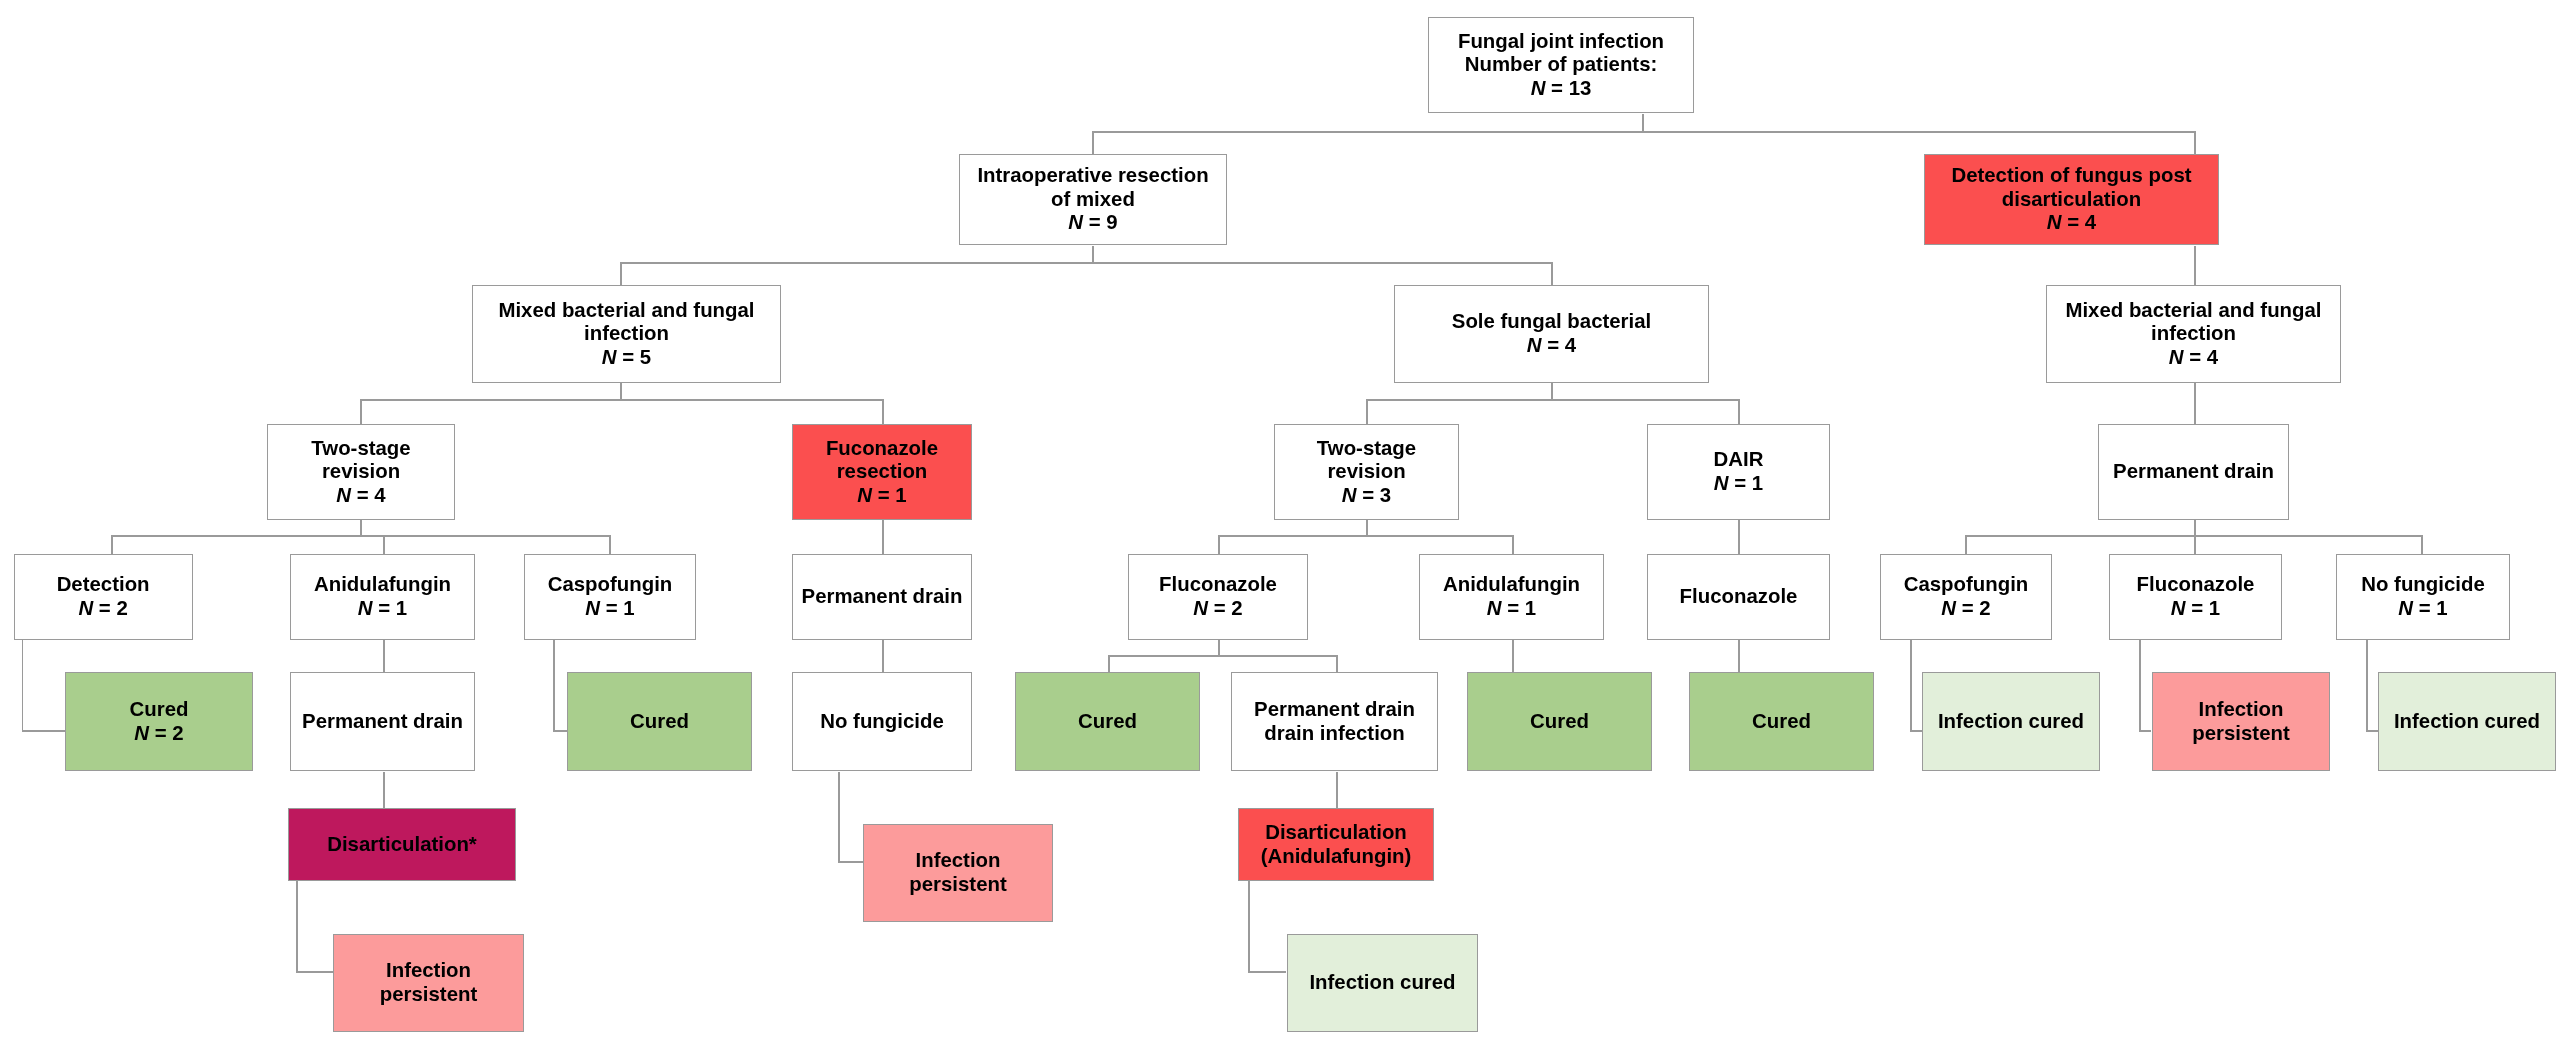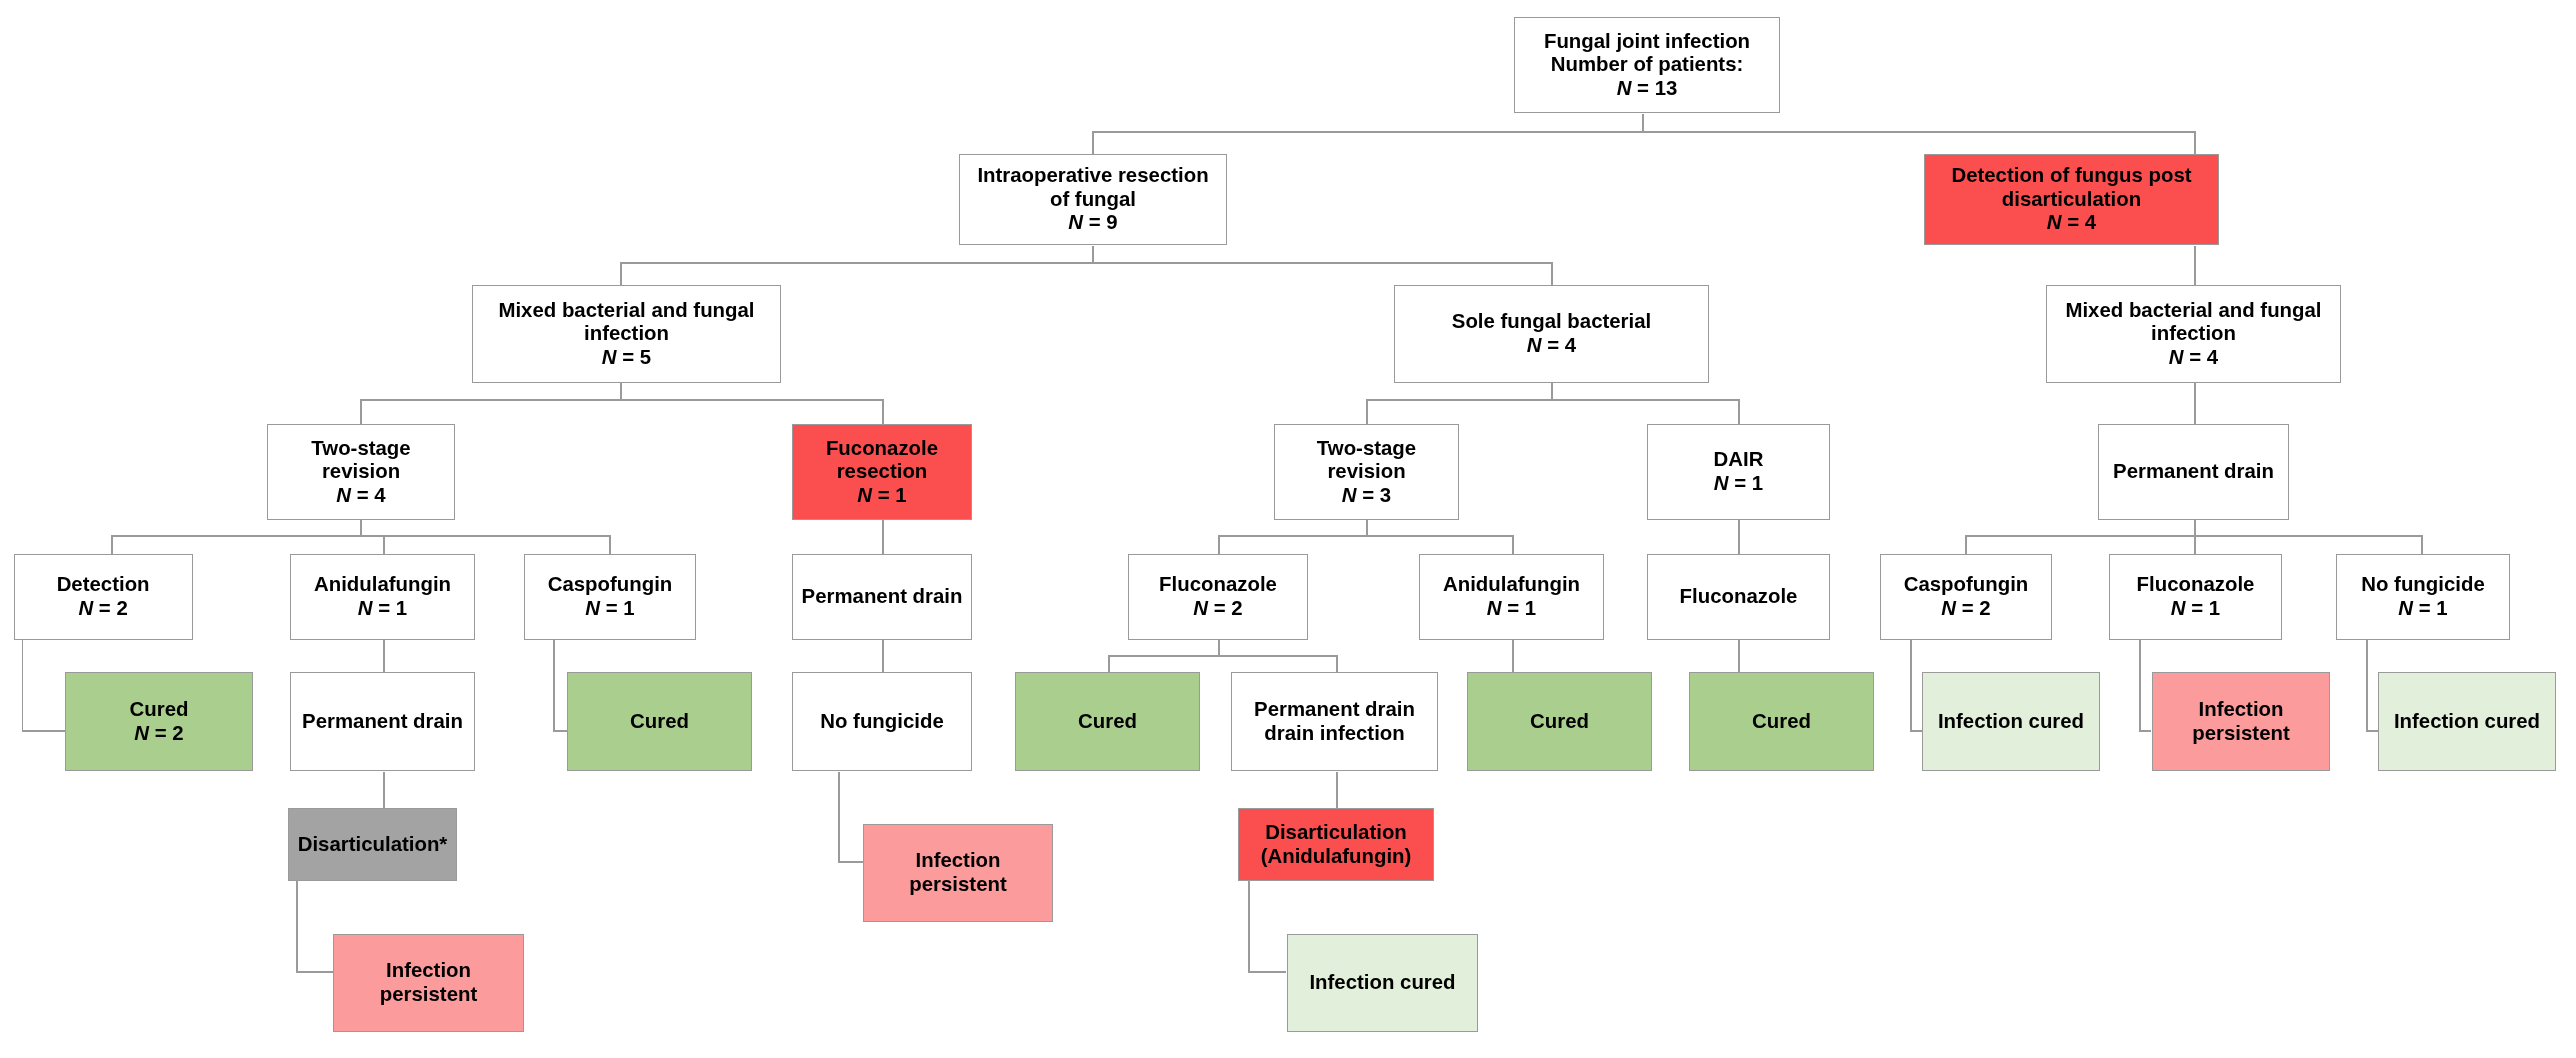--- a/index.html
+++ b/index.html
@@ -124,29 +124,29 @@
   <div class="edge h" style="left:838px;top:861px;width:25px;"></div>
 
   <div class="edge v" style="left:1336px;top:772px;height:36px;"></div>
 
   <div class="edge v" style="left:296px;top:881px;height:91px;"></div>
   <div class="edge h" style="left:296px;top:971px;width:37px;"></div>
 
   <div class="edge v" style="left:1248px;top:881px;height:91px;"></div>
   <div class="edge h" style="left:1248px;top:971px;width:38px;"></div>
 
-  <div class="node" style="left:1514px;top:17.3px;width:266px;height:96px;">
+  <div class="node" style="left:1428px;top:17.3px;width:266px;height:96px;">
     <span class="ln">Fungal joint infection</span>
     <span class="ln">Number of patients:</span>
     <span class="nval"><i>N</i>&nbsp;=&nbsp;13</span>
   </div>
 
   <div class="node" style="left:959px;top:154px;width:268px;height:91px;">
     <span class="ln">Intraoperative resection</span>
-    <span class="ln">of fungal</span>
+    <span class="ln">of mixed</span>
     <span class="nval"><i>N</i>&nbsp;=&nbsp;9</span>
   </div>
 
   <div class="node" style="left:1924px;top:154px;width:295px;height:91px;background:#fb4f4f;">
     <span class="ln">Detection of fungus post</span>
     <span class="ln">disarticulation</span>
     <span class="nval"><i>N</i>&nbsp;=&nbsp;4</span>
   </div>
 
   <div class="node" style="left:472px;top:285px;width:309px;height:98px;">
@@ -281,21 +281,21 @@
 
   <div class="node" style="left:2152px;top:672px;width:178px;height:99px;background:#fc9b9b;">
     <span class="ln">Infection</span>
     <span class="ln">persistent</span>
   </div>
 
   <div class="node" style="left:2378px;top:672px;width:178px;height:99px;background:#e2efda;">
     <span class="ln">Infection cured</span>
   </div>
 
-  <div class="node" style="left:288px;top:808px;width:169px;height:73px;background:#a3a3a3;">
+  <div class="node" style="left:288px;top:808px;width:228px;height:73px;background:#be185d;">
     <span class="ln">Disarticulation*</span>
   </div>
 
   <div class="node" style="left:863px;top:824px;width:190px;height:98px;background:#fc9b9b;">
     <span class="ln">Infection</span>
     <span class="ln">persistent</span>
   </div>
 
   <div class="node" style="left:1238px;top:808px;width:196px;height:73px;background:#fb4f4f;">
     <span class="ln">Disarticulation</span>

